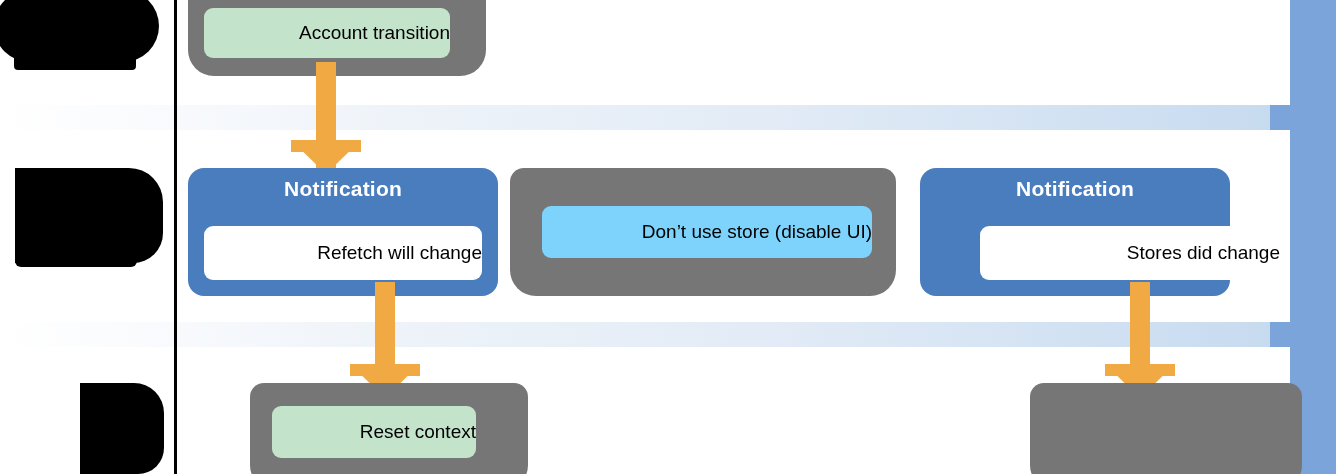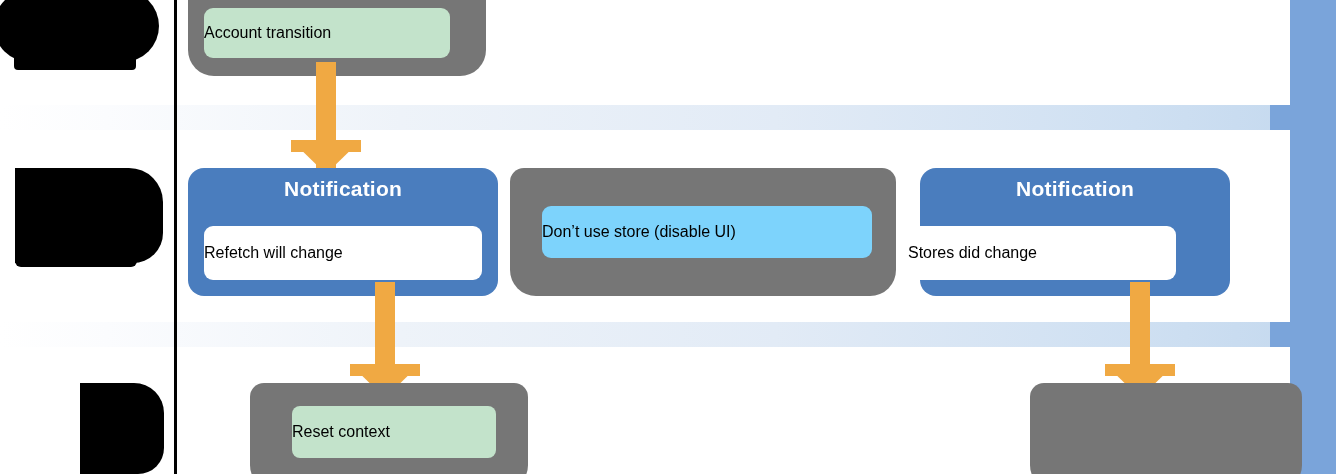--- a/index.html
+++ b/index.html
@@ -62,23 +62,23 @@
     background:#767676;
     border-radius:14px;
   }
   .group.sh-left{border-bottom-left-radius:26px;}
   .group.sh-right{border-bottom-right-radius:26px;}
 
   .pill{
     position:absolute;
     display:flex;
     align-items:center;
-    justify-content:flex-start;
+    justify-content:flex-end;
     border-radius:9px;
-    font-size:16px;
+    font-size:19px;
     color:#000000;
     white-space:nowrap;
   }
   .pill.green{background:#C3E3CB;}
   .pill.salmon{background:#7dd3fc;}
   .pill.white{background:#FFFFFF;}
 
   
   .notif{
     position:absolute;
@@ -165,36 +165,36 @@
   </div>
 
   <div class="group sh-left sh-right" style="left:510px;top:168px;width:386px;height:128px;"></div>
   <div class="pill salmon" style="left:542px;top:206px;width:330px;height:52px;">
     <span>Don’t use store (disable UI)</span>
   </div>
 
   <div class="notif" style="left:920px;top:168px;width:310px;height:128px;">
     <div class="notif-title">Notification</div>
   </div>
-  <div class="pill white" style="left:908px;top:226px;width:268px;height:54px;">
+  <div class="pill white" style="left:980px;top:226px;width:268px;height:54px;padding-left:32px;">
     <span>Stores did change</span>
   </div>
 
   <div class="arrow" style="left:350px;top:282px;width:70px;height:116px;">
     <div class="shaft" style="height:116px;"></div>
     <div class="barb" style="top:82px;height:12px;"></div>
     <div class="head"></div>
   </div>
 
   <div class="arrow" style="left:1105px;top:282px;width:70px;height:116px;">
     <div class="shaft" style="height:116px;"></div>
     <div class="barb" style="top:82px;height:12px;"></div>
     <div class="head"></div>
   </div>
 
   <div class="group sh-left sh-right" style="left:250px;top:383px;width:278px;height:108px;"></div>
-  <div class="pill green" style="left:292px;top:406px;width:204px;height:52px;border-radius:8px;">
+  <div class="pill green" style="left:272px;top:406px;width:204px;height:52px;">
     <span>Reset context</span>
   </div>
 
   <div class="group sh-left sh-right" style="left:1030px;top:383px;width:272px;height:108px;"></div>
 
 </div>
 
 </body></html>

